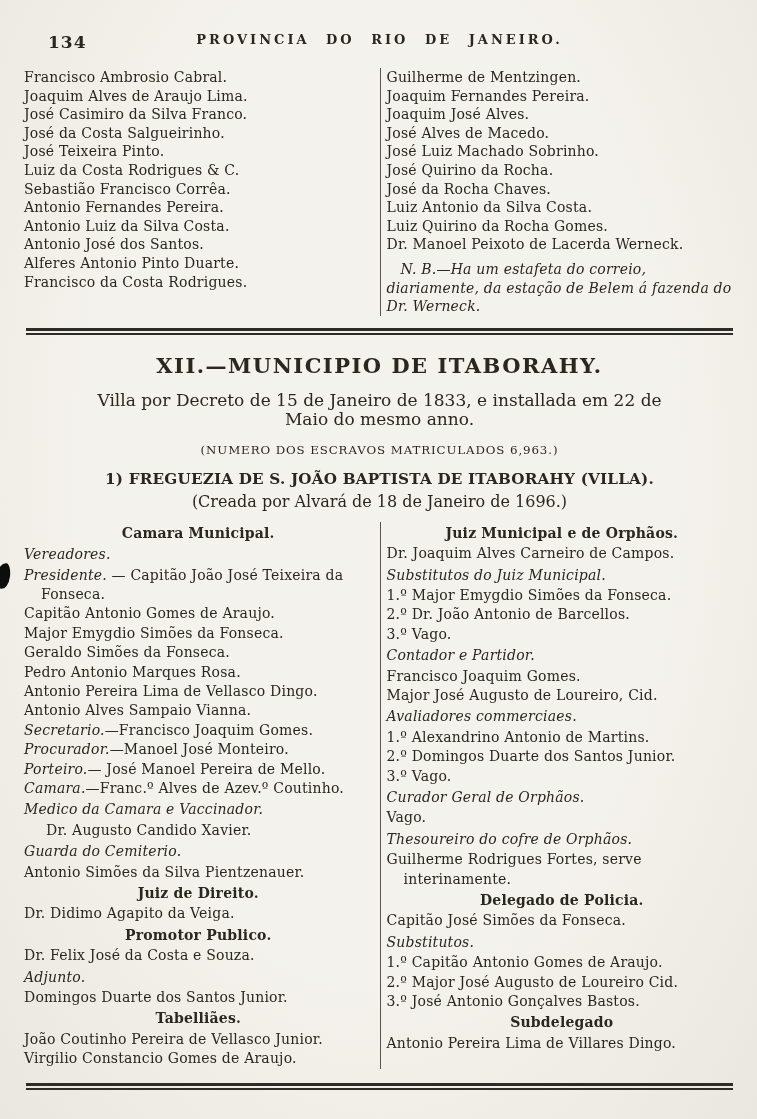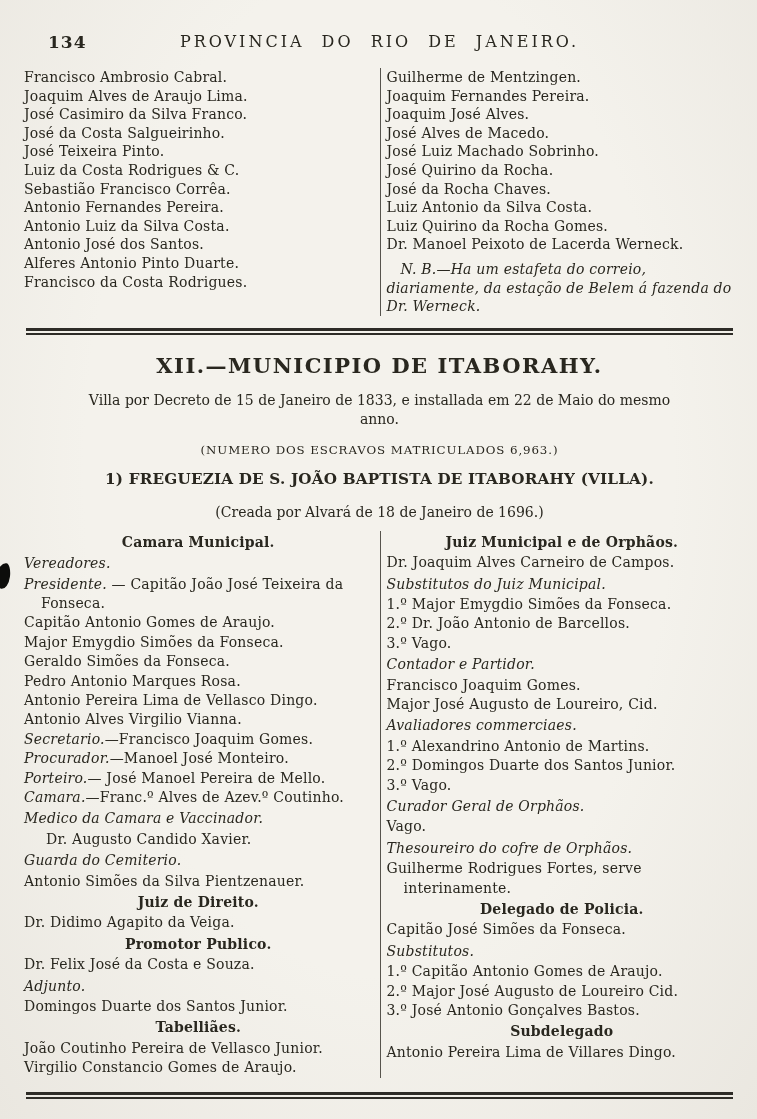--- a/index.html
+++ b/index.html
@@ -10,44 +10,44 @@
     width:757px; height:1119px;
     margin:0 auto;
     background:radial-gradient(ellipse at 50% 42%, #f4f2ec 55%, #eae7e0 100%);
     color:#29271f;
     padding:26px 20px 0 22px;
     overflow:hidden;
   }
   
   .page-header { position:relative; height:26px; margin:4px 26px 12px 26px; }
   .page-number { position:absolute; left:0; top:2px; font-size:17px; font-weight:bold; letter-spacing:1px; }
-  .running-title { text-align:center; font-weight:normal; font-size:16px; letter-spacing:3px; word-spacing:9px; padding-top:2px; }
+  .running-title { text-align:center; font-weight:bold; font-size:13px; letter-spacing:3px; word-spacing:9px; padding-top:2px; }
   
   .cols { display:flex; align-items:stretch; }
   .col { flex:1 1 50%; font-size:14px; }
   .top-cols .col { line-height:18.6px; }
   .main-cols .col { line-height:19.4px; }
   .col-left { padding:0 7px 0 2px; }
   .col-right { border-left:1px solid #57544d; padding:0 0 0 6px; }
   
   .line { padding-left:17px; text-indent:-17px; letter-spacing:0.2px; }
   .line i { font-style:italic; }
   .entry-indent { padding-left:22px; text-indent:0; }
   .center-bold { text-align:center; font-weight:bold; padding-left:0; text-indent:0; margin:2px 0 1px; }
   .center-italic { font-style:italic; padding-left:0; text-indent:0; margin:2px 0 1px; }
   .note { font-style:italic; padding-left:0; text-indent:14px; margin-top:6px; }
   
   .double-rule { height:7px; border-top:3px solid #2e2c27; border-bottom:2px solid #2e2c27; margin:12px 4px 0 4px; }
   .bottom-rule { margin-top:14px; }
   
   .muni-title { text-align:center; font-size:21px; font-weight:bold; letter-spacing:1.5px; margin:18px 0 13px; }
-  .muni-intro { text-align:center; font-size:14px; line-height:19.5px; max-width:608px; margin:0 auto; }
+  .muni-intro { text-align:center; font-size:17px; line-height:19.5px; max-width:608px; margin:0 auto; }
   .slaves-line { text-align:center; font-size:11.8px; letter-spacing:0.9px; margin-top:13px; }
   .freguezia { text-align:center; font-weight:bold; font-size:15.2px; letter-spacing:0.2px; margin-top:13px; }
-  .created-note { text-align:center; font-size:14px; margin:16px 0 11px; }
+  .created-note { text-align:center; font-size:16px; margin:4px 0 11px; }
   .main-cols { margin-top:5px; }
   
   .ink-blot { position:absolute; left:-3px; top:563px; width:13px; height:26px; background:#0d0d0b; border-radius:60% 40% 55% 45% / 50% 50% 50% 50%; transform:rotate(7deg); }
 </style>
 </head>
 <body>
 
 <div class="page">
 
   <header class="page-header">
@@ -96,21 +96,21 @@
   <section class="cols main-cols">
     <div class="col col-left">
         <div class="line center-bold">Camara Municipal.</div>
         <div class="line center-italic">Vereadores.</div>
         <div class="line entry"><i>Presidente.</i> — Capitão João José Teixeira da Fonseca.</div>
         <div class="line entry">Capitão Antonio Gomes de Araujo.</div>
         <div class="line entry">Major Emygdio Simões da Fonseca.</div>
         <div class="line entry">Geraldo Simões da Fonseca.</div>
         <div class="line entry">Pedro Antonio Marques Rosa.</div>
         <div class="line entry">Antonio Pereira Lima de Vellasco Dingo.</div>
-        <div class="line entry">Antonio Alves Virgilio Vianna.</div>
+        <div class="line entry">Antonio Alves Sampaio Vianna.</div>
         <div class="line entry"><i>Secretario.</i>—Francisco Joaquim Gomes.</div>
         <div class="line entry"><i>Procurador.</i>—Manoel José Monteiro.</div>
         <div class="line entry"><i>Porteiro.</i>— José Manoel Pereira de Mello.</div>
         <div class="line entry"><i>Camara.</i>—Franc.º Alves de Azev.º Coutinho.</div>
         <div class="line center-italic">Medico da Camara e Vaccinador.</div>
         <div class="line entry-indent">Dr. Augusto Candido Xavier.</div>
         <div class="line center-italic">Guarda do Cemiterio.</div>
         <div class="line entry">Antonio Simões da Silva Pientzenauer.</div>
         <div class="line center-bold">Juiz de Direito.</div>
         <div class="line entry">Dr. Didimo Agapito da Veiga.</div>

